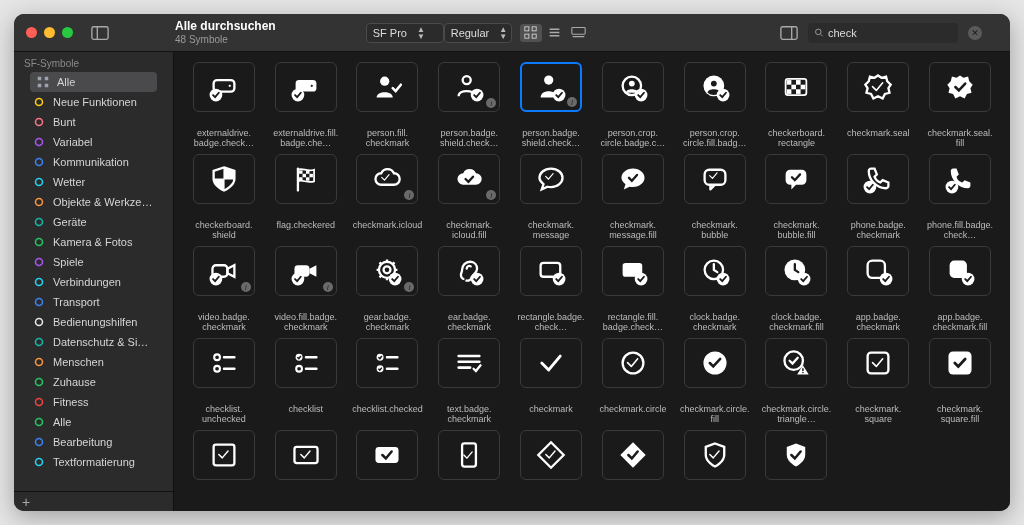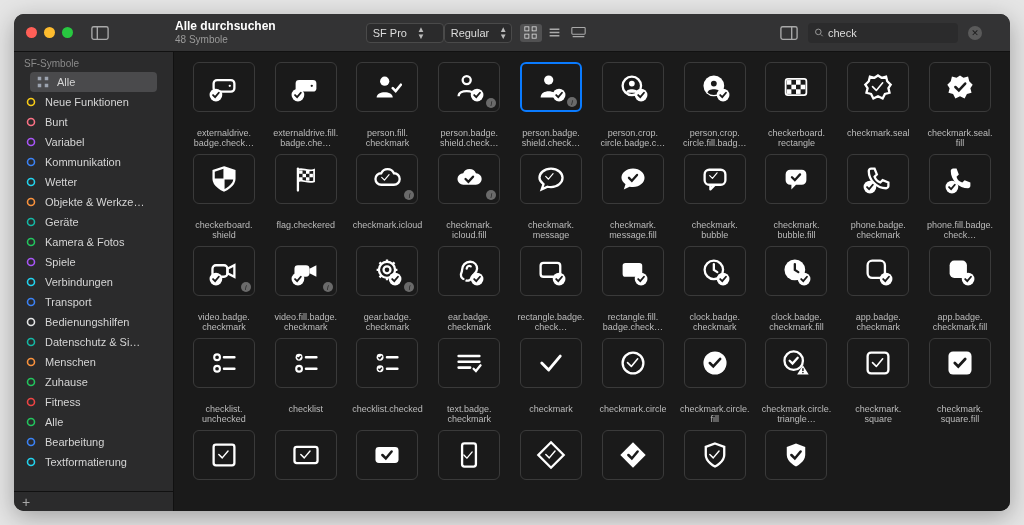--- a/index.html
+++ b/index.html
@@ -24,21 +24,21 @@
 .ricn { width:18px; height:16px; color:#bbb; }
 .search { background:#2b2b2c; border-radius:4px; height:20px; display:flex; align-items:center; padding:0 6px; gap:4px; width:150px; }
 .search input { background:transparent; border:0; outline:0; color:#ddd; font-size:11px; width:100%; }
 .clearbtn { width:14px; height:14px; border-radius:50%; background:#5a5a5a; color:#1b1b1b; display:flex; align-items:center; justify-content:center; font-size:9px; cursor:pointer;}
 .body-area { flex:1; display:flex; min-height:0; }
 .sidebar { width:160px; background:#2b2b2c; display:flex; flex-direction:column; border-right:1px solid #111; }
 .sb-header { font-size:10px; color:#8a8a8a; padding:6px 10px 3px; }
 .sb-list { flex:1; overflow-y:auto; position:relative; }
 .sb-list::-webkit-scrollbar { width:10px; }
 .sb-list::-webkit-scrollbar-thumb { background:#555; border-radius:5px; }
-.sb-item { display:flex; align-items:center; gap:7px; padding:3px 10px; color:#d5d5d5; cursor:pointer; white-space:nowrap; overflow:hidden; text-overflow:ellipsis; font-size:11px;}
+.sb-item { display:flex; align-items:center; gap:7px; padding:3px 10px; color:#d5d5d5; cursor:pointer; white-space:nowrap; overflow:hidden; text-overflow:ellipsis; font-size:11px;margin-left:8px;}
 .sb-item.selected { background:#4a4a4c; border-radius:4px; margin:0 16px; padding:3px 6px; }
 .sb-item .sicn { width:14px; height:14px; flex:0 0 14px; display:flex; align-items:center; justify-content:center; }
 .sb-footer { height:20px; border-top:1px solid #111; display:flex; align-items:center; padding:0 8px; color:#aaa; font-size:14px; }
 .main { flex:1; background:#1a1a1a; overflow:auto; padding:10px 12px; }
 .grid { display:grid; grid-template-columns: repeat(10, 1fr); gap:6px 6px; }
 .cell { display:flex; flex-direction:column; align-items:center; }
 .tile { width:62px; height:50px; background:#1a1a1a; border:1px solid #3a3a3a; border-radius:6px; display:flex; align-items:center; justify-content:center; position:relative; }
 .tile.selected { border:2px solid #0a7bff; }
 .tile svg { width:30px; height:30px; }
 .ibadge { position:absolute; bottom:3px; right:3px; width:10px; height:10px; border-radius:50%; background:#6a6a6a; color:#1a1a1a; font-size:7px; display:flex; align-items:center; justify-content:center; font-style:italic; }

